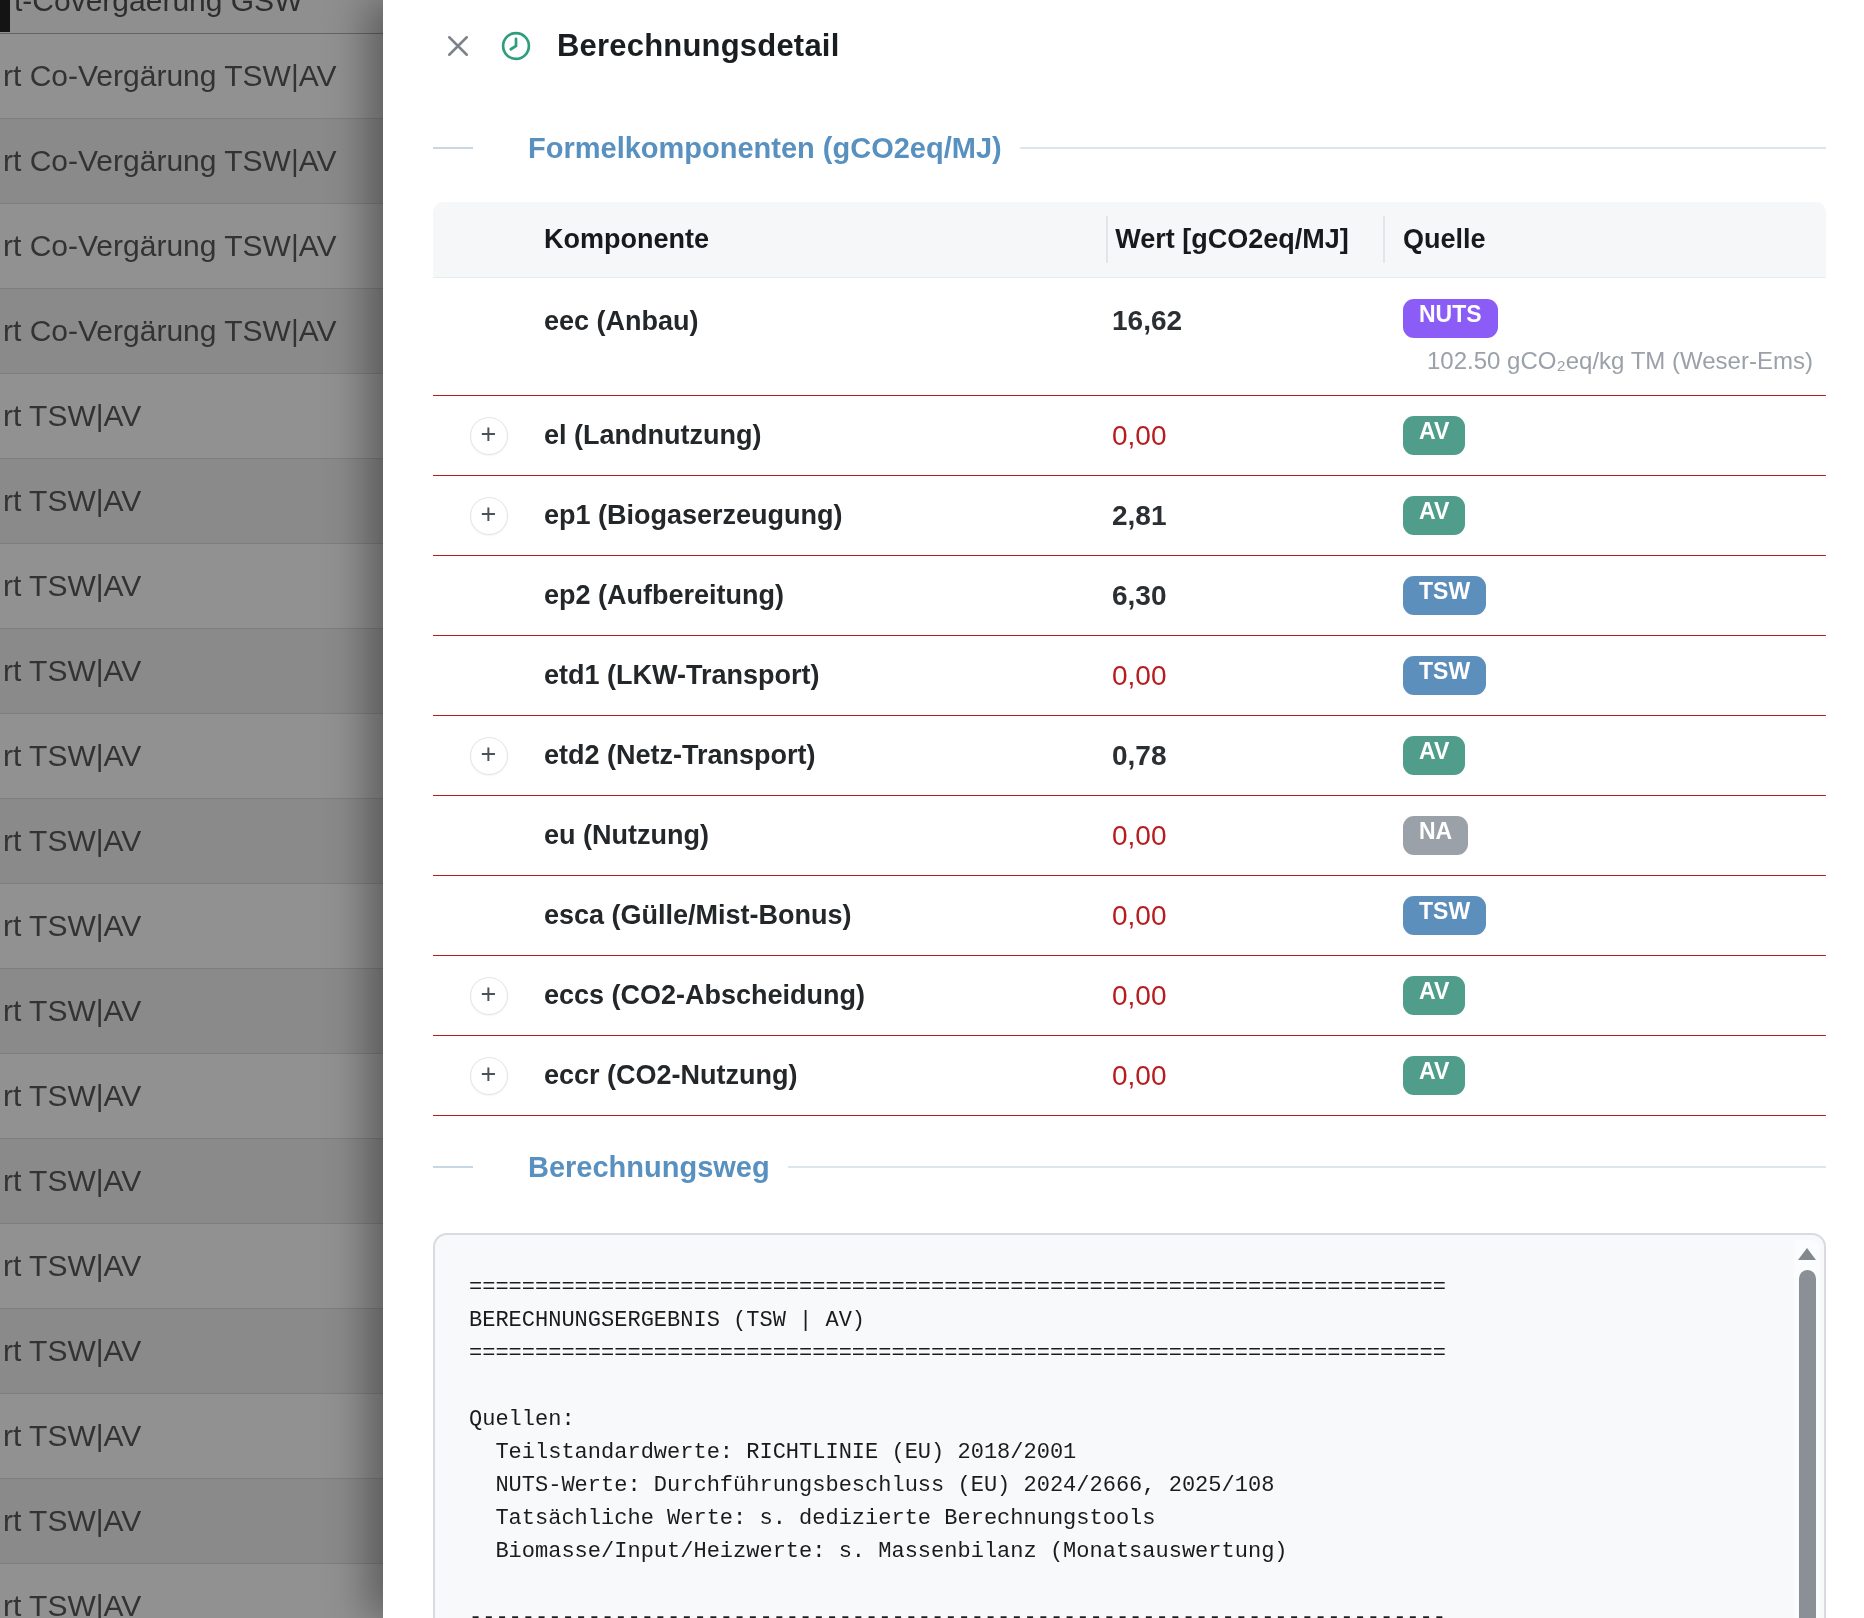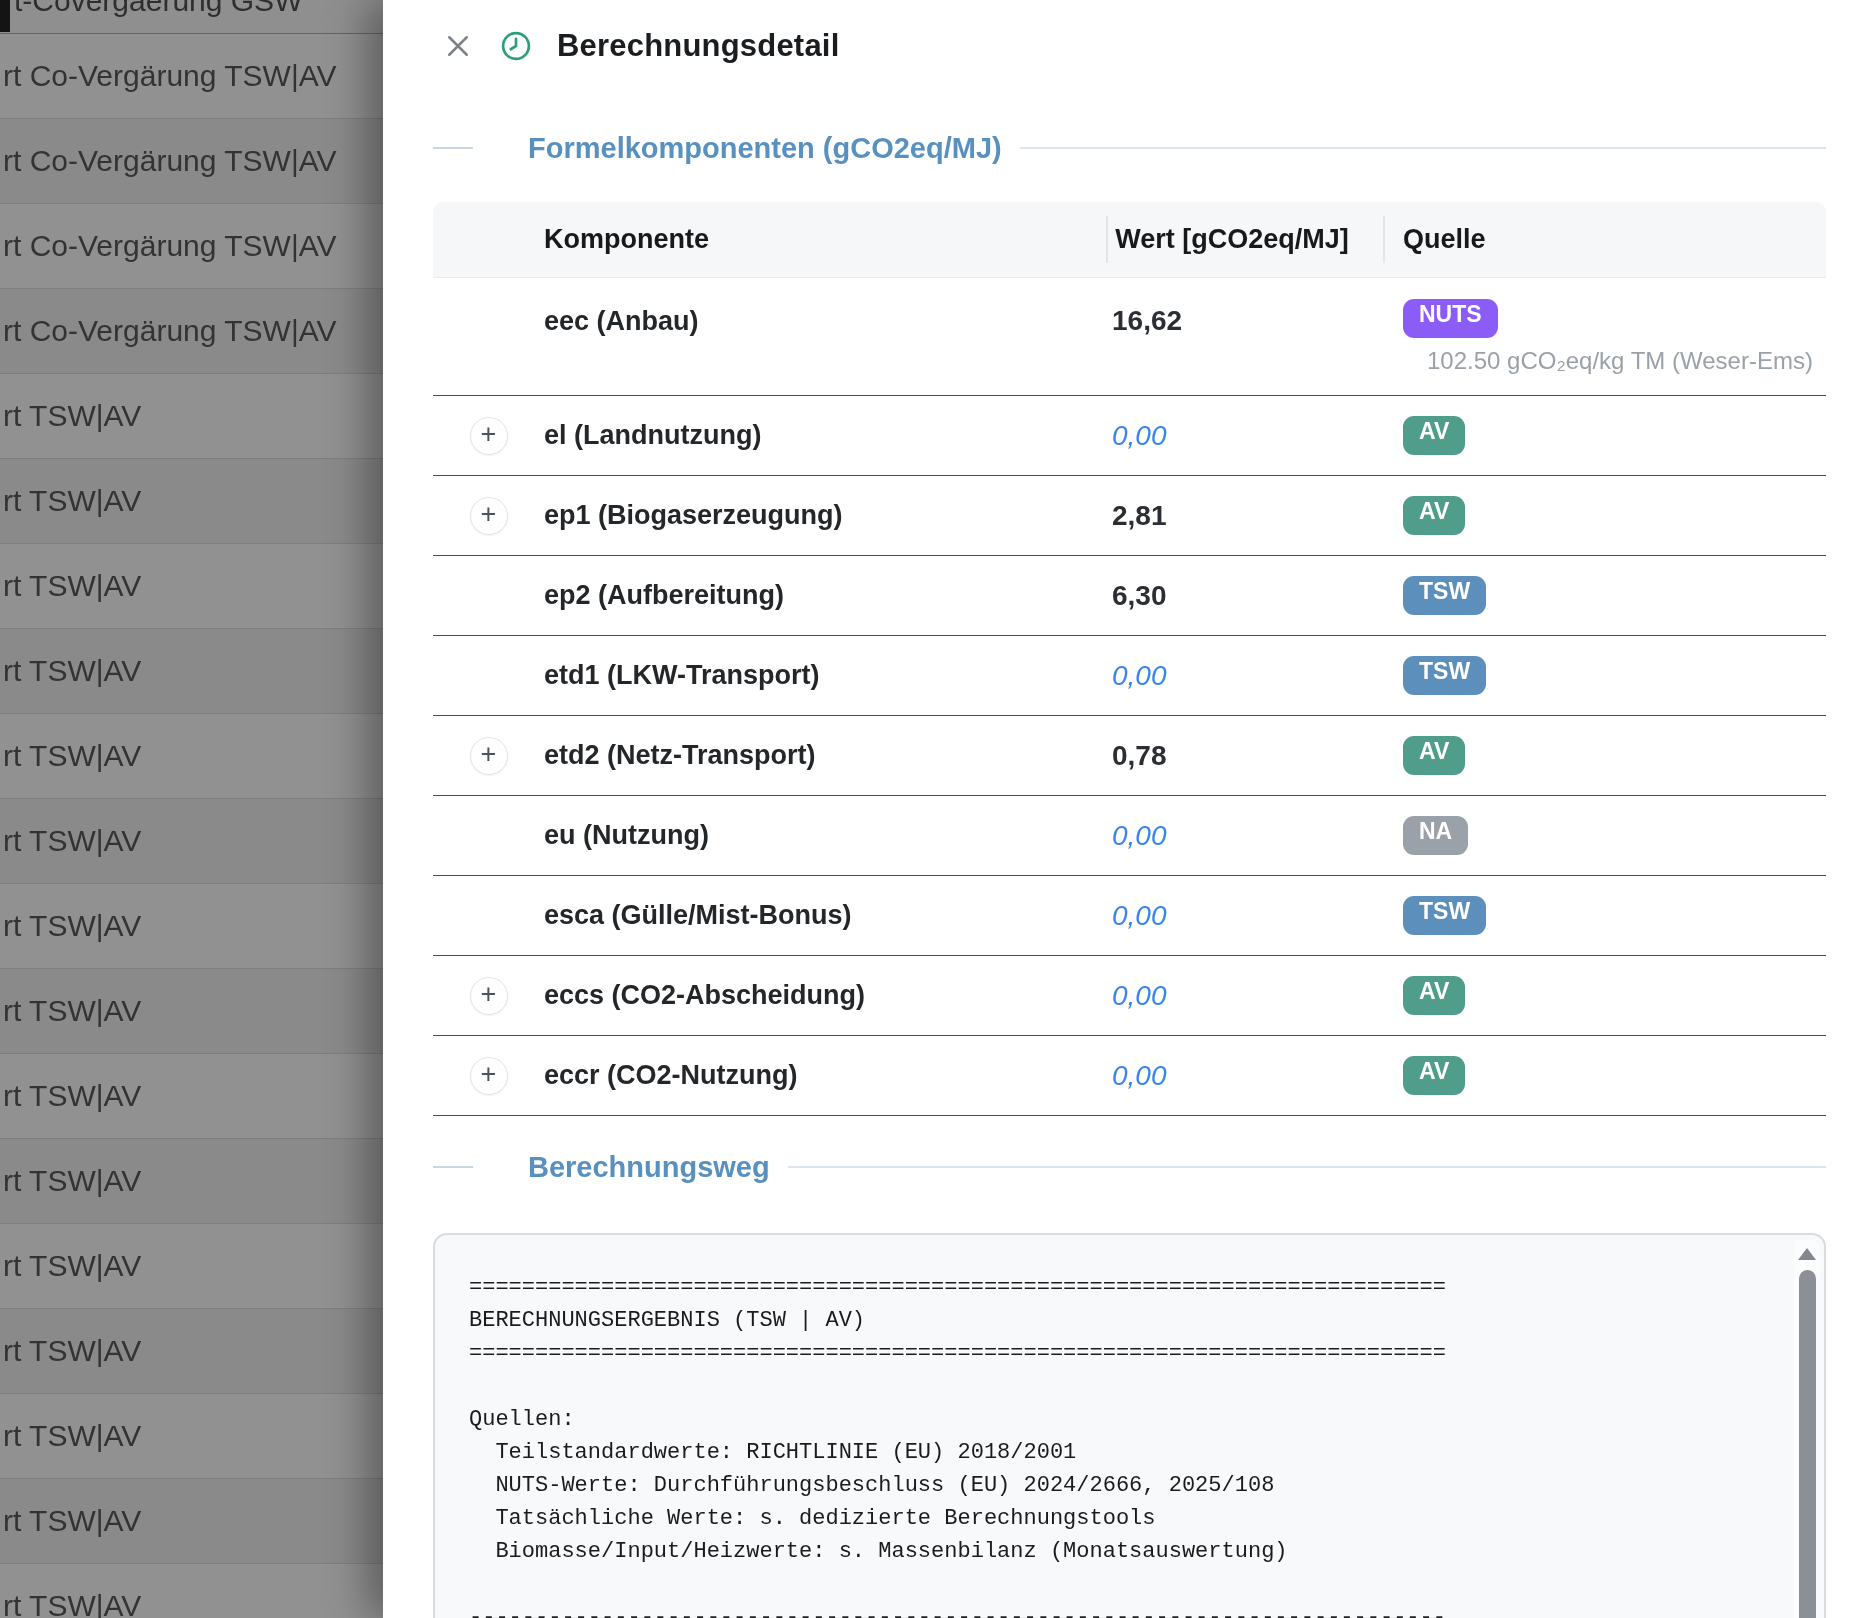--- a/index.html
+++ b/index.html
@@ -36,21 +36,21 @@
   .row.tall{height:118px;align-items:flex-start;padding-top:21px;box-sizing:border-box;}
   .c-exp{width:111px;flex:none;display:flex;justify-content:center;}
   .row.tall .c-exp{margin-top:2px;}
   .exp-btn{width:38px;height:38px;border-radius:50%;border:1px solid #e3e5e8;background:#fff;
     box-shadow:0 1px 2px rgba(0,0,0,.05);display:flex;align-items:center;justify-content:center;
     font-size:27px;font-weight:300;color:#4b5258;cursor:pointer;line-height:1;padding-bottom:3px;box-sizing:border-box;}
   .c-comp{width:568px;flex:none;font-size:27px;font-weight:600;color:#23272a;white-space:nowrap;}
   .row.tall .c-comp{padding-top:7px;}
   .c-val{width:240px;flex:none;font-size:28px;font-weight:600;color:#2b2f33;}
   .row.tall .c-val{padding-top:6px;}
-  .c-val.muted{color:#3b82f6;font-weight:400;font-style:italic;}
+  .c-val.muted{color:#b91c1c;font-weight:400;}
   .c-src{margin-left:51px;flex:1;}
   .badge{display:inline-block;padding:1px 16px 9px;border-radius:11px;color:#fff;
     font-size:23px;font-weight:600;line-height:1.25;}
   .src-note{margin-top:9px;font-size:24px;color:#9aa1a8;white-space:nowrap;margin-left:24px;}
   
   .code-block{position:absolute;left:50px;top:1233px;width:1393px;height:480px;box-sizing:border-box;
     background:#f8f9fa;border:2px solid #d8dbdf;border-radius:14px;overflow:hidden;}
   .code-block pre{margin:0;padding:36px 70px 36px 34px;font-family:"Liberation Mono",monospace;
     font-size:22px;line-height:33px;color:#191b1d;overflow:hidden;}
   .code-sb{position:absolute;top:5px;right:4px;bottom:0;width:26px;background:#fbfcfd;

